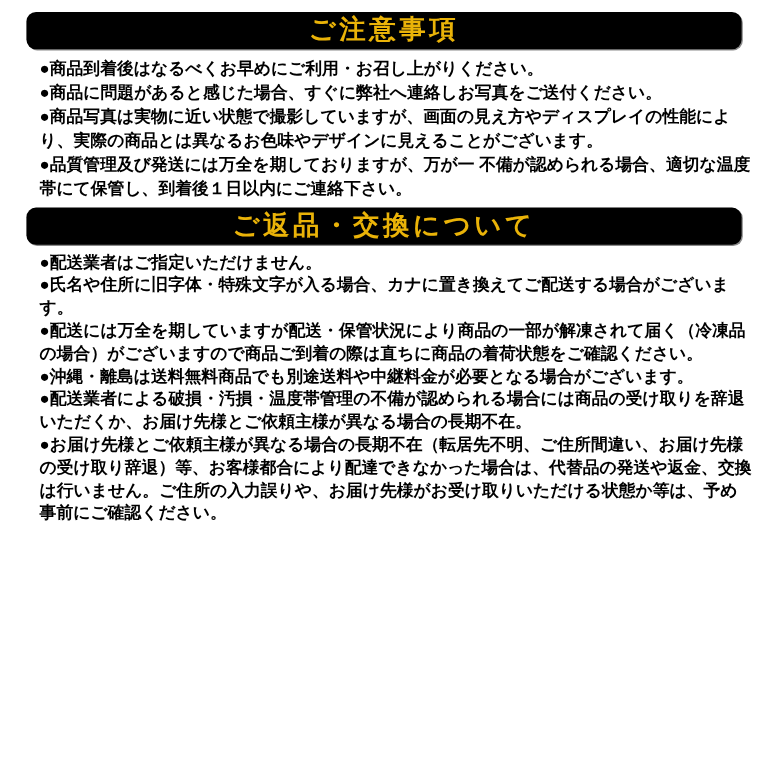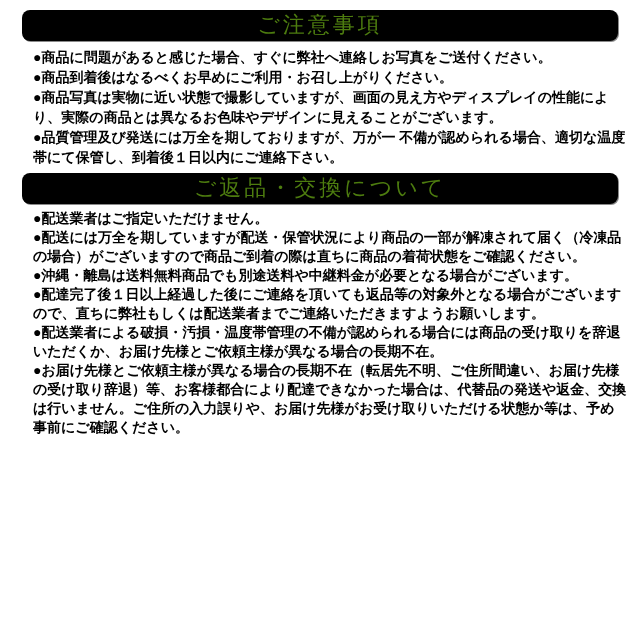--- a/index.html
+++ b/index.html
@@ -24,23 +24,23 @@
     height: 31px;
     margin: 0 22px;
     background: #000000;
     border-radius: 8px;
     box-shadow: 1px 1px 0 #8a8a8a;
     display: flex;
     align-items: center;
     justify-content: center;
   }
   .section-bar .bar-title {
-    color: #4d7c0f;
+    color: #eab308;
     font-size: 22px;
-    font-weight: 400;
+    font-weight: 700;
     letter-spacing: 3px;
     line-height: 1;
     padding-bottom: 2px;
   }
   .section-body {
     margin: 6px 12px 6px 33px;
     font-size: 14px;
     line-height: 20px;
     letter-spacing: 0;
     overflow-wrap: break-word;
@@ -63,37 +63,37 @@
 </head>
 <body>
 
 <div class="page">
 
   <section id="section-caution">
     <div class="section-bar">
       <span class="bar-title">ご注意事項</span>
     </div>
     <div class="section-body">
+      <p>●商品到着後はなるべくお早めにご利用・お召し上がりください。</p>
       <p>●商品に問題があると感じた場合、すぐに弊社へ連絡しお写真をご送付ください。</p>
-      <p>●商品到着後はなるべくお早めにご利用・お召し上がりください。</p>
       <p>●商品写真は実物に近い状態で撮影していますが、画面の見え方やディスプレイの性能により、実際の商品とは異なるお色味やデザインに見えることがございます。</p>
       <p>●品質管理及び発送には万全を期しておりますが、万が一 不備が認められる場合、適切な温度帯にて保管し、到着後１日以内にご連絡下さい。</p>
     </div>
   </section>
 
   <section id="section-returns">
     <div class="section-bar">
       <span class="bar-title">ご返品・交換について</span>
     </div>
   </section>
 
   <section id="section-shipping">
     <div class="section-body">
       <p>●配送業者はご指定いただけません。</p>
+      <p>●氏名や住所に旧字体・特殊文字が入る場合、カナに置き換えてご配送する場合がございます。</p>
       <p>●配送には万全を期していますが配送・保管状況により商品の一部が解凍されて届く（冷凍品の場合）がございますので商品ご到着の際は直ちに商品の着荷状態をご確認ください。</p>
       <p>●沖縄・離島は送料無料商品でも別途送料や中継料金が必要となる場合がございます。</p>
-      <p>●配達完了後１日以上経過した後にご連絡を頂いても返品等の対象外となる場合がございますので、直ちに弊社もしくは配送業者までご連絡いただきますようお願いします。</p>
       <p>●配送業者による破損・汚損・温度帯管理の不備が認められる場合には商品の受け取りを辞退いただくか、お届け先様とご依頼主様が異なる場合の長期不在。</p>
       <p>●お届け先様とご依頼主様が異なる場合の長期不在（転居先不明、ご住所間違い、お届け先様の受け取り辞退）等、お客様都合により配達できなかった場合は、代替品の発送や返金、交換は行いません。ご住所の入力誤りや、お届け先様がお受け取りいただける状態か等は、予め事前にご確認ください。</p>
     </div>
   </section>
 
 </div>
 
 </body></html>

